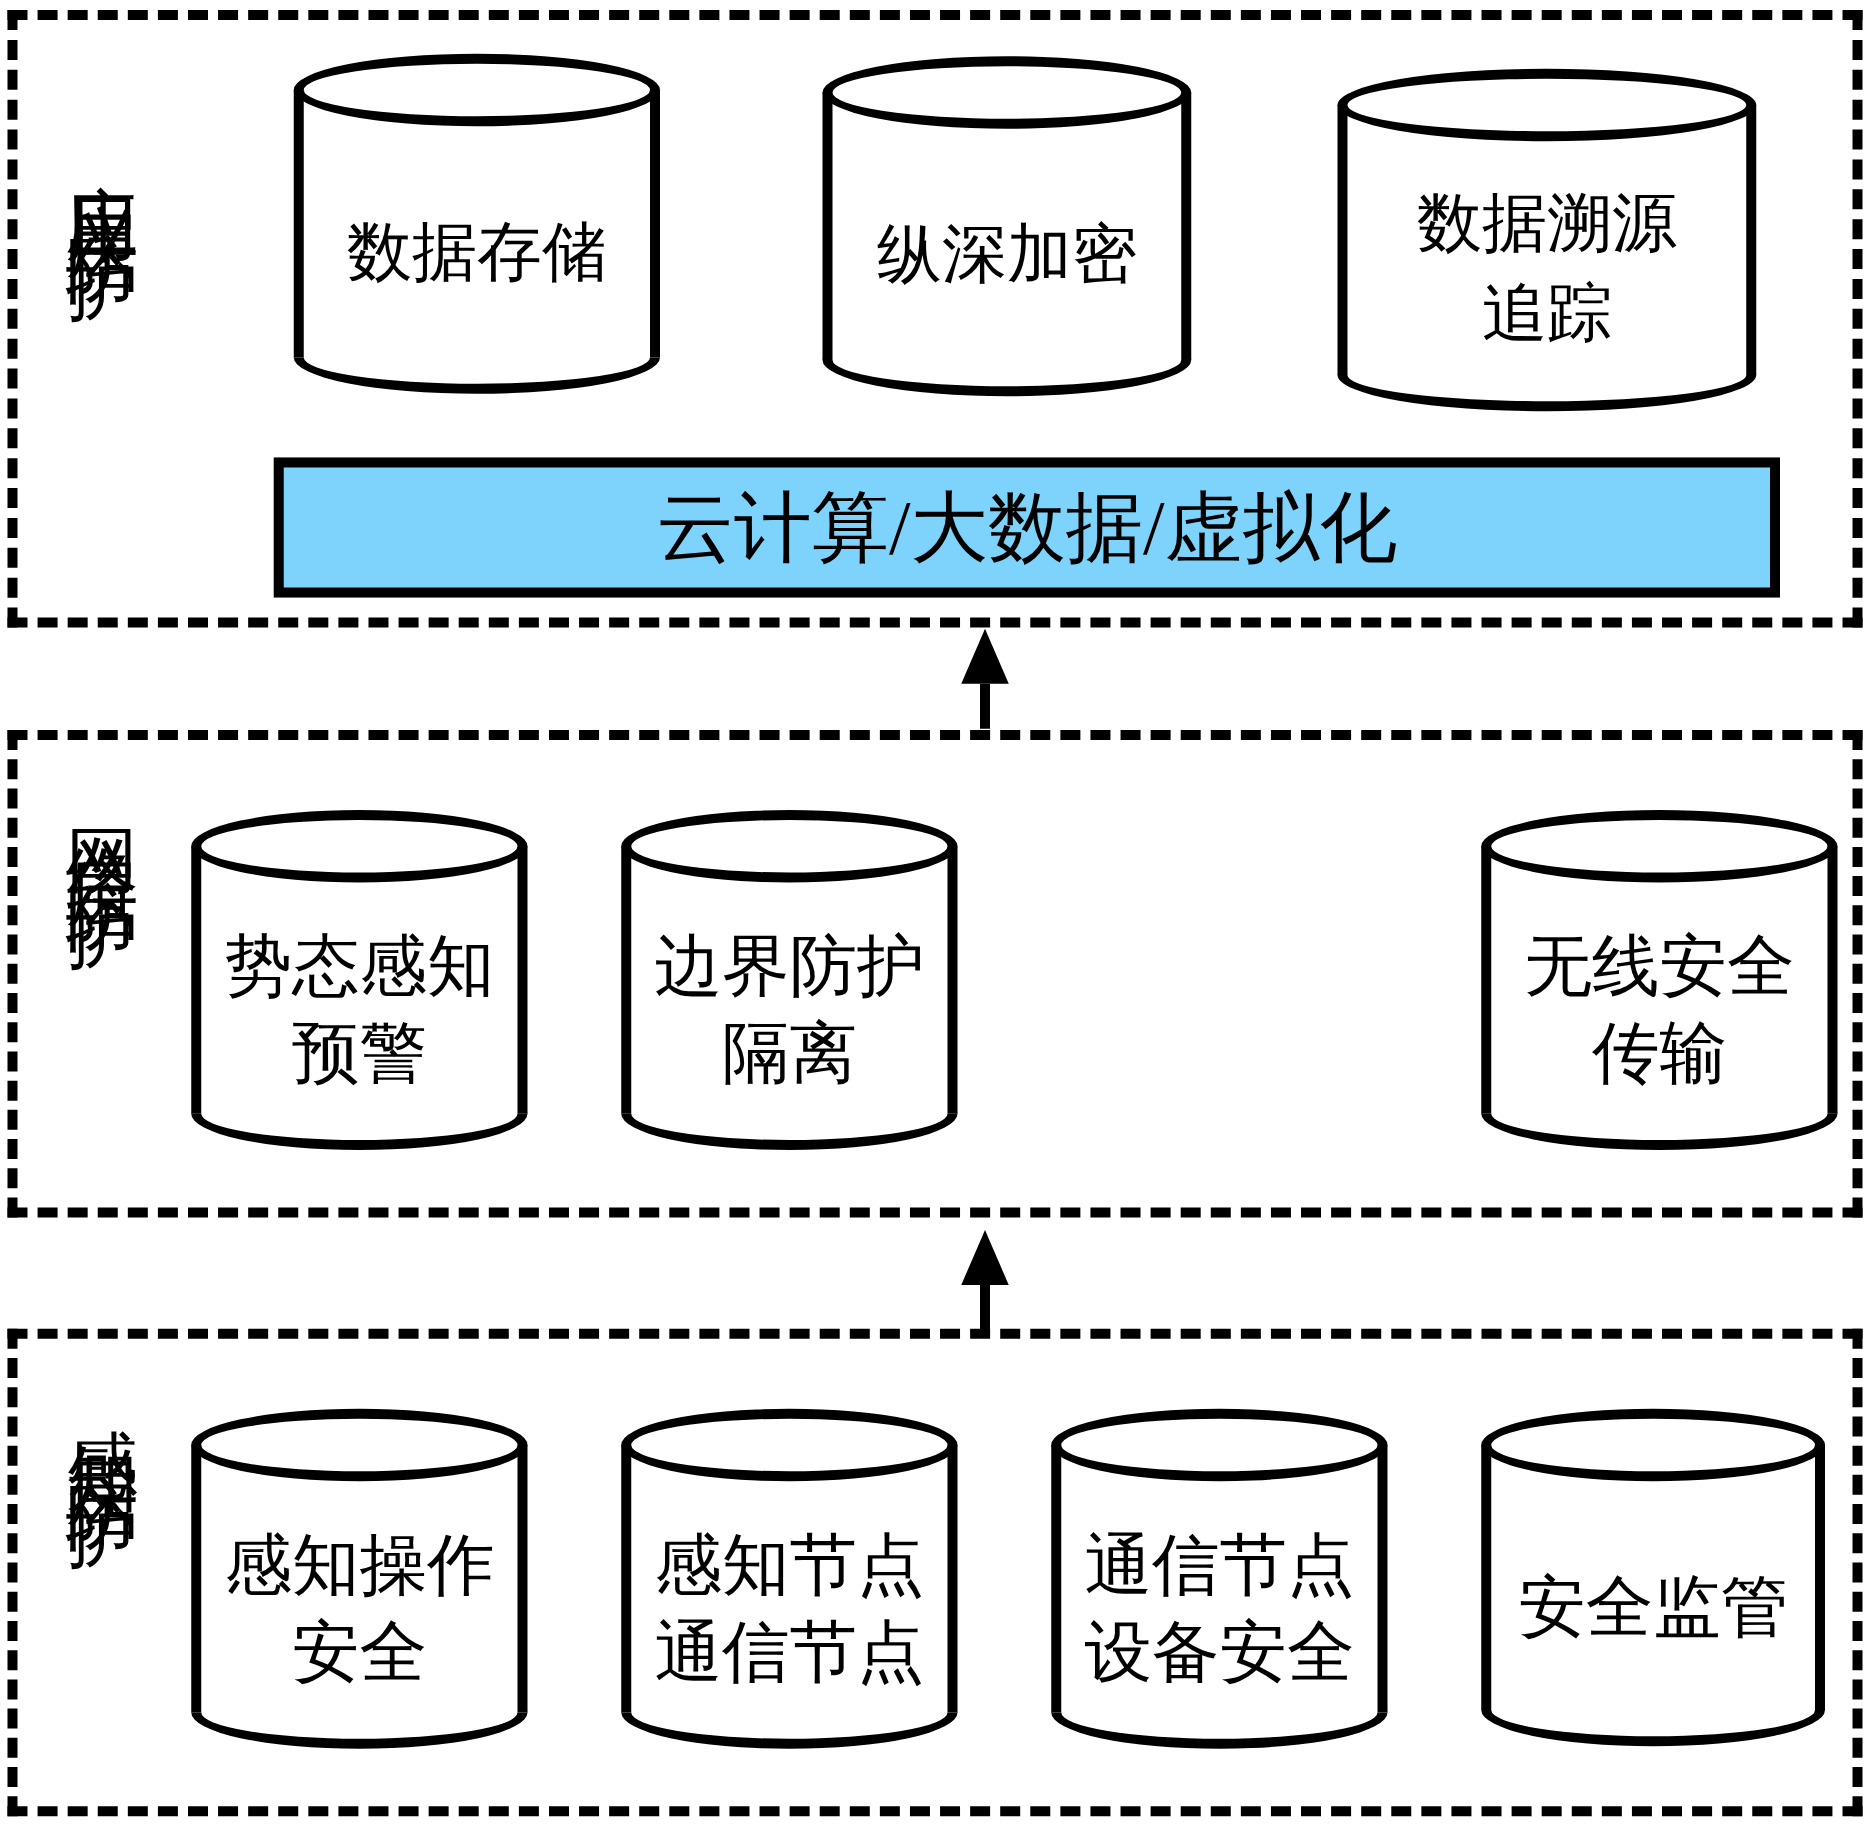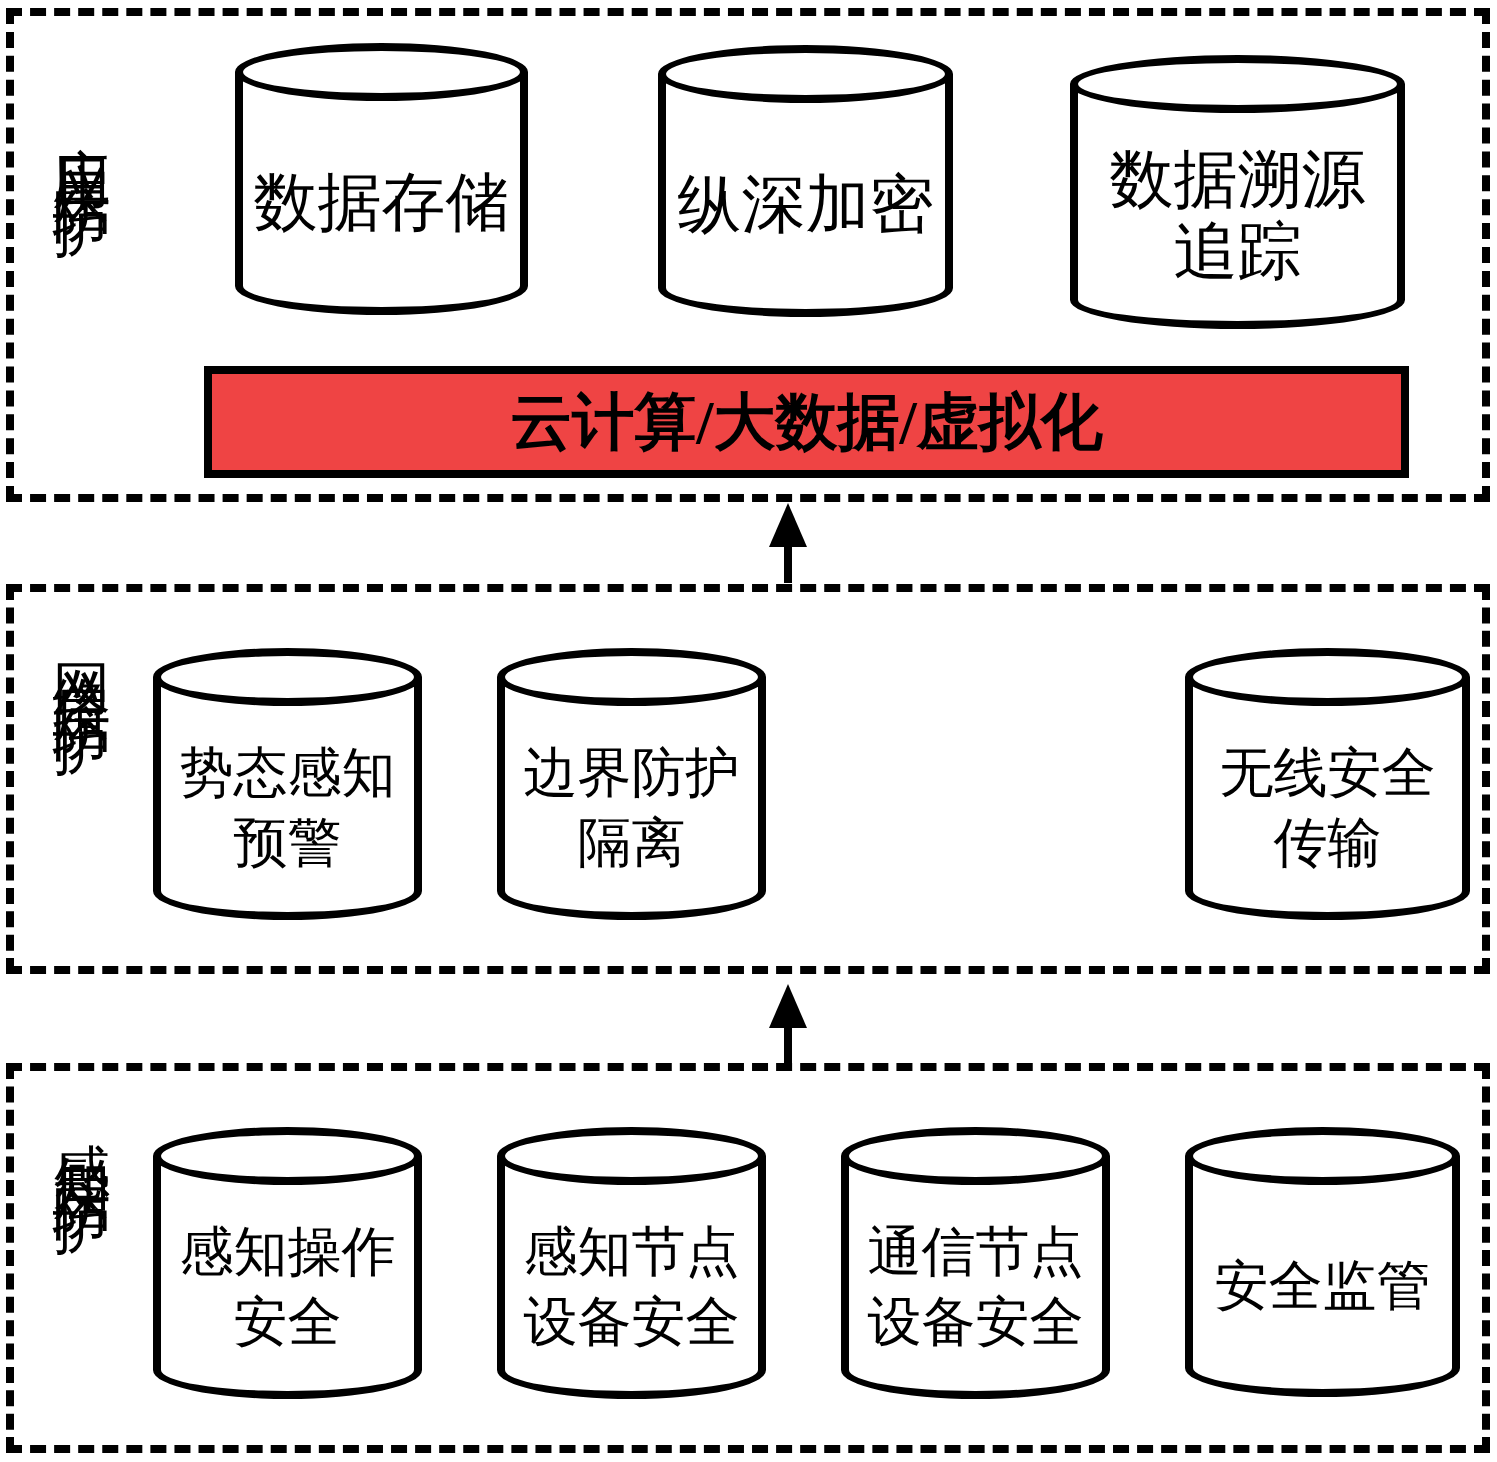--- a/index.html
+++ b/index.html
@@ -42,45 +42,44 @@
     position:absolute; left:0; right:0; top:0; height:58px;
     border:8px solid #000; border-radius:50%;
     background:#fff; box-sizing:border-box; z-index:3; display:block;
   }
   .cylinder .cyl-label {
     position:absolute; left:0; right:0; top:70px; bottom:22px; z-index:4;
     display:flex; align-items:center; justify-content:center;
     text-align:center; font-size:54px; line-height:70px;
     white-space:pre-line;
   }
-  .cylinder.big .cyl-label { font-size:64px; line-height:72px; }
+  .cylinder.big .cyl-label { font-size:52px; line-height:72px; }
 
   
   .c-a1 { left:221px;  top:27px; width:293px; height:272px; }
   .c-a2 { left:644px;  top:29px; width:295px; height:272px; }
   .c-a3 { left:1056px; top:39px; width:335px; height:274px; }
 
   
   .c-n1 { left:139px;  top:56px; width:269px; height:272px; }
   .c-n2 { left:483px;  top:56px; width:269px; height:272px; }
   .c-n3 { left:827px;  top:56px; width:269px; height:272px; }
   .c-n4 { left:1171px; top:56px; width:269px; height:272px;padding-left:16px; }
 
   
   .c-p1 { left:139px;  top:56px; width:269px; height:272px; }
   .c-p2 { left:483px;  top:56px; width:269px; height:272px; }
   .c-p3 { left:827px;  top:56px; width:269px; height:272px; }
   .c-p4 { left:1171px; top:56px; width:275px; height:270px; }
 
   .platform-bar {
-    position:absolute; left:190px; top:350px; width:1205px; height:112px;
-    border:8px solid #000; box-sizing:border-box; background:#ef4444;
+    position:absolute; left:205px; top:350px; width:1205px; height:112px;
+    border:8px solid #000; box-sizing:border-box; background:#7dd3fc;
     display:flex; align-items:center; justify-content:center;
     font-size:62px;
-    font-weight:bold;
   }
 
   
   .up-arrow { position:absolute; width:38px; z-index:5; }
   .up-arrow .head {
     width:0; height:0; margin:0 auto; display:block;
     border-left:19px solid transparent; border-right:19px solid transparent;
     border-bottom:44px solid #000;
   }
   .up-arrow .stem { width:8px; height:36px; background:#000; margin:0 auto; display:block; }
@@ -170,21 +169,21 @@
       <i class="cyl-top"></i>
       <span class="cyl-label">感知操作
 安全</span>
     </div>
 
     <div class="cylinder c-p2">
       <i class="cyl-bottom"></i>
       <i class="cyl-body"></i>
       <i class="cyl-top"></i>
       <span class="cyl-label">感知节点
-设备安全</span>
+通信节点</span>
     </div>
 
     <div class="cylinder c-p3">
       <i class="cyl-bottom"></i>
       <i class="cyl-body"></i>
       <i class="cyl-top"></i>
       <span class="cyl-label">通信节点
 设备安全</span>
     </div>
 

